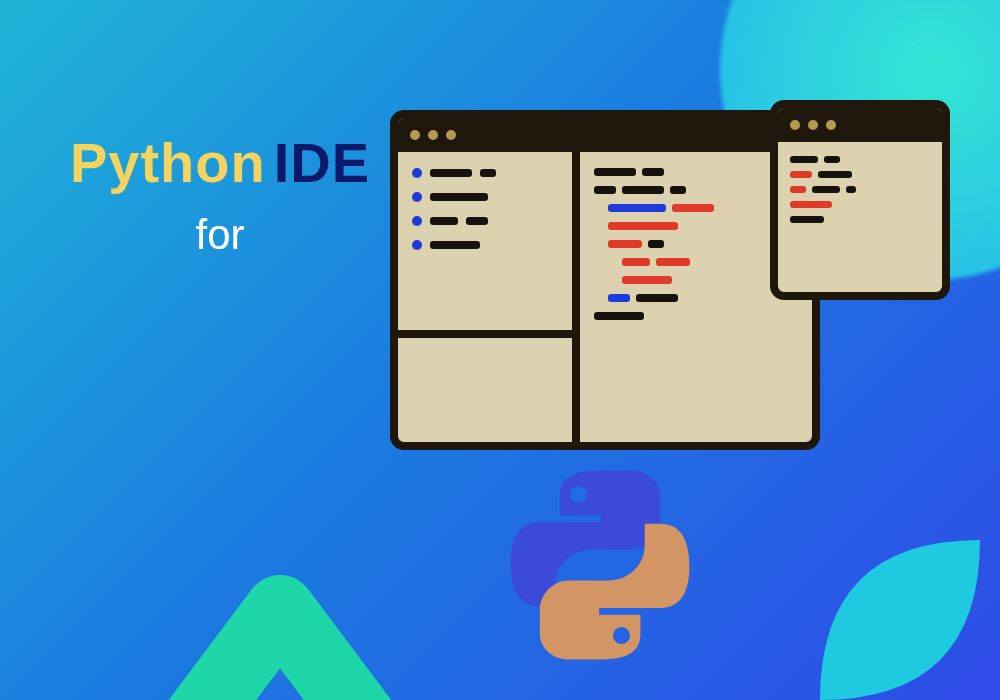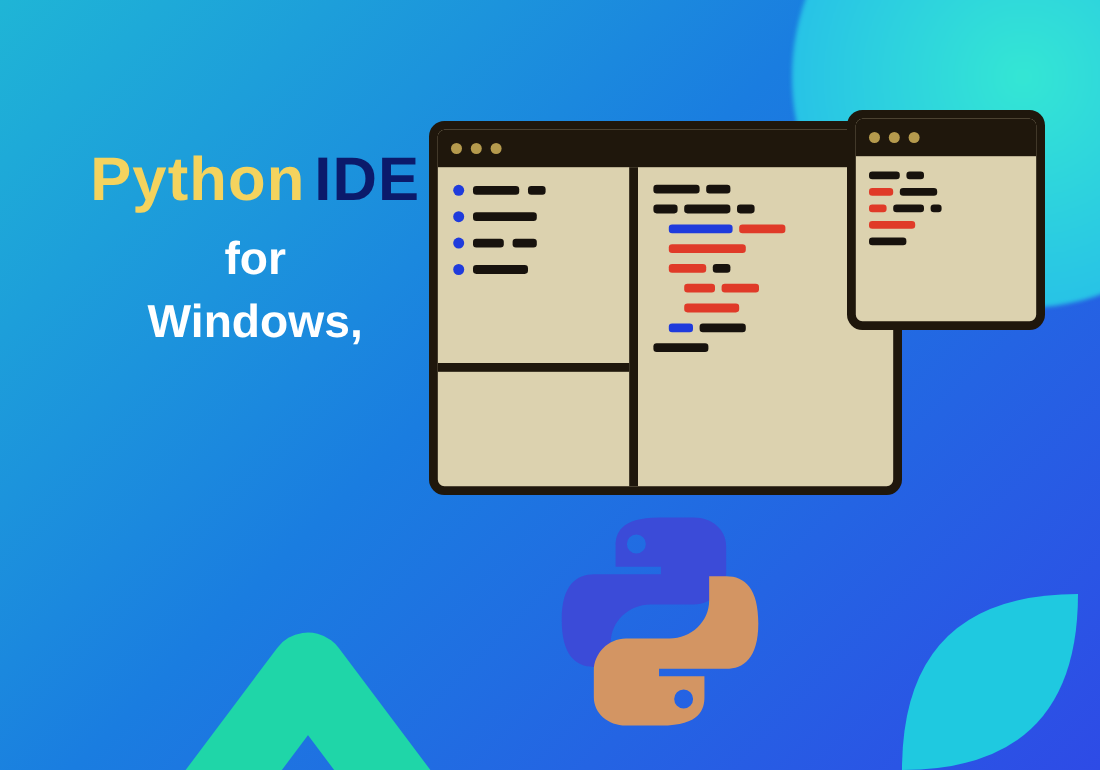--- a/index.html
+++ b/index.html
@@ -36,29 +36,29 @@
     right: -40px;
     bottom: -40px;
     width: 260px;
     height: 260px;
   }
   .bg-shape-leaf svg { width: 100%; height: 100%; }
 
   
   .headline {
     position: absolute;
-    left: 62px;
+    left: 50px;
     top: 130px;
     text-align: center;
     width: 340px;
   }
   .headline .line1 { font-size: 56px; font-weight: 800; letter-spacing: 1px; margin-bottom: 12px; }
   .headline .line1 .w1 { color: #f4d35e; }
   .headline .line1 .w2 { color: #0b1a6b; margin-left: 8px; }
-  .headline .line2 { color: #ffffff; font-size: 42px; font-weight: 700; line-height: 1.35; text-align: center; }
+  .headline .line2 { color: #ffffff; font-size: 42px; font-weight: 400; line-height: 1.35; text-align: center; }
 
   
   .ide-cluster {
     position: absolute;
     right: 50px;
     top: 100px;
     width: 560px;
     height: 360px;
   }
   .window {
@@ -138,21 +138,21 @@
     <path d="M 40 220 Q 40 60 200 60 Q 200 220 40 220 Z" fill="#1fc9e0"></path>
   </svg>
 </div>
 
 <div class="headline">
   <div class="line1">
     <span class="w1">Python</span><span class="w2">IDE</span>
   </div>
   <div class="line2">
     <span>for</span><br>
-    <span>Windows,</span><br>
+    <br>
   </div>
 </div>
 
 <div class="ide-cluster">
 
   <div class="window main-window">
     <div class="titlebar">
       <span class="dot"></span>
       <span class="dot"></span>
       <span class="dot"></span>

